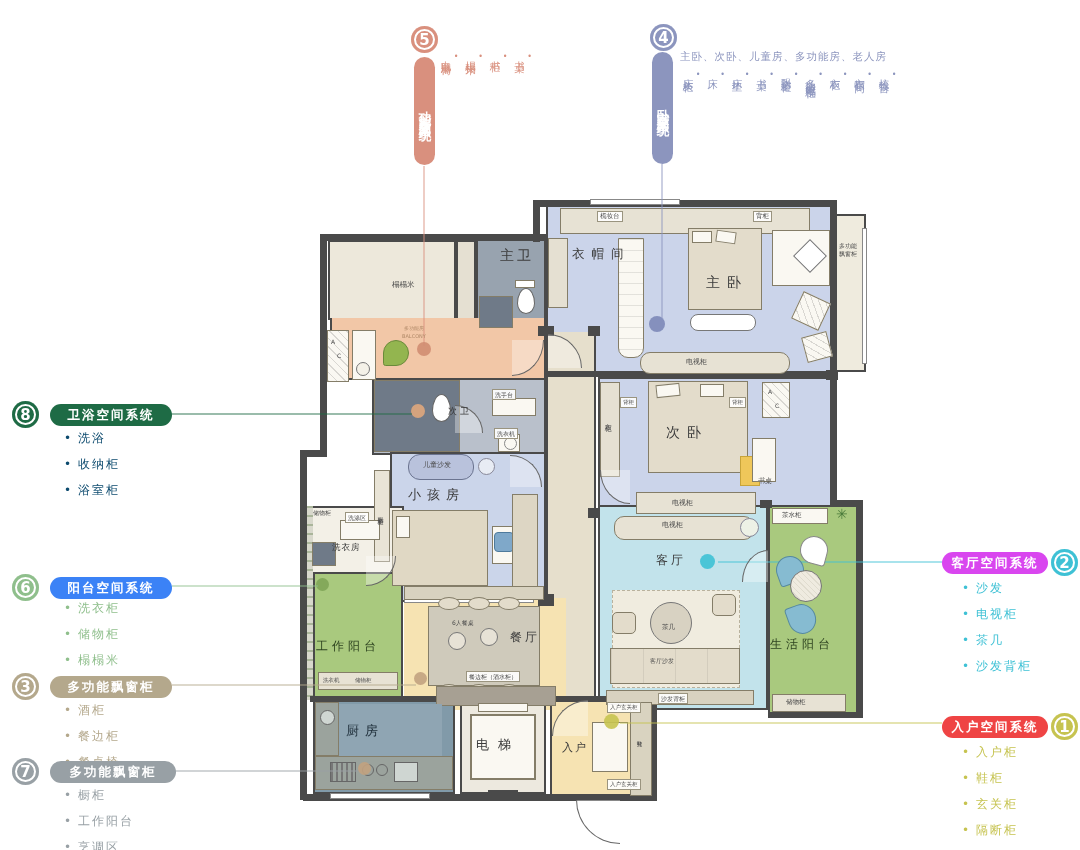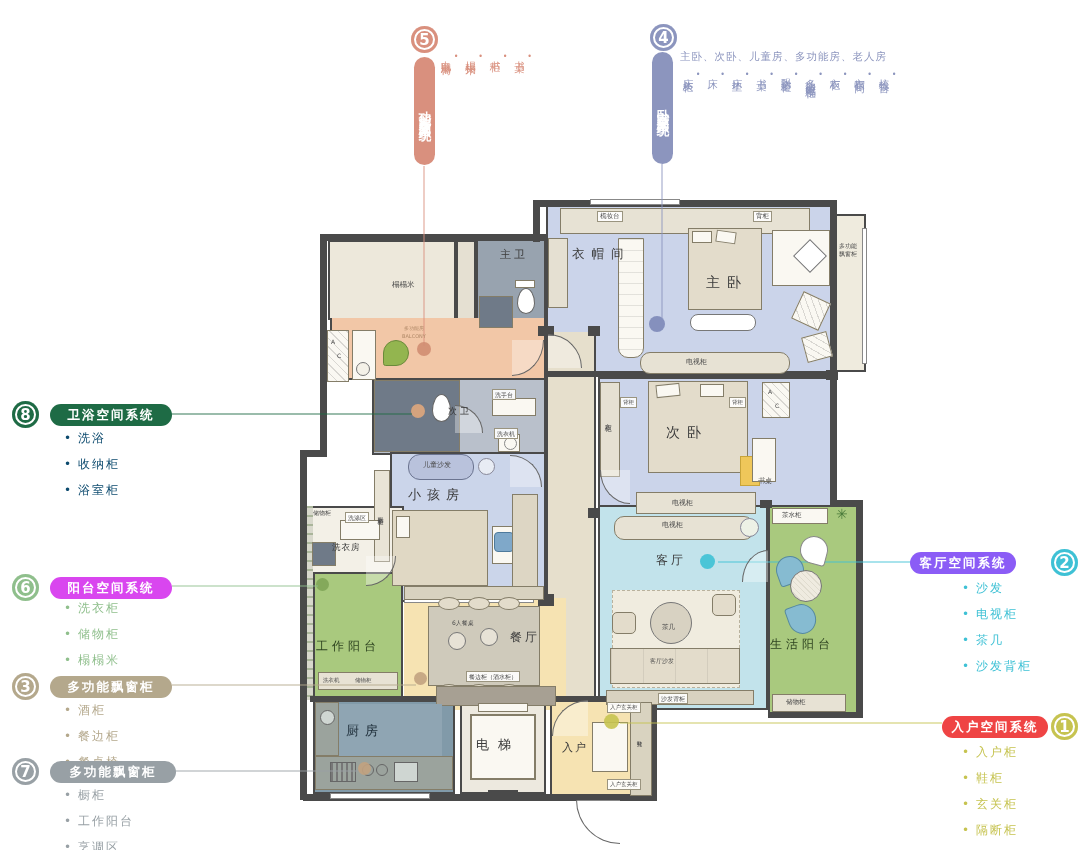--- a/index.html
+++ b/index.html
@@ -212,21 +212,21 @@
   <div class="arc" style="left:512px;top:340px;width:32px;height:36px;border-bottom:1.5px solid #666;border-right:1.5px solid #666;border-bottom-right-radius:100%;"></div>
   <div class="arc" style="left:366px;top:556px;width:30px;height:30px;border-bottom:1.5px solid #666;border-right:1.5px solid #666;border-bottom-right-radius:100%;"></div>
   <div class="arc" style="left:742px;top:550px;width:26px;height:32px;border-top:1.5px solid #666;border-left:1.5px solid #666;border-top-left-radius:100%;"></div>
   <div class="arc" style="left:552px;top:700px;width:36px;height:36px;border-top:1.5px solid #666;border-left:1.5px solid #666;border-top-left-radius:100%;"></div>
   <div class="arc" style="left:576px;top:800px;width:44px;height:44px;border-bottom:1.5px solid #666;border-left:1.5px solid #666;border-bottom-left-radius:100%;"></div>
 
   <div class="rlabel" style="left:572px;top:246px;font-size:12.5px;letter-spacing:7px;">衣帽间</div>
   <div class="rlabel" style="left:706px;top:274px;font-size:14px;letter-spacing:7px;">主卧</div>
   <div class="rlabel" style="left:666px;top:424px;font-size:14px;letter-spacing:7px;">次卧</div>
   <div class="rlabel" style="left:408px;top:486px;font-size:13px;letter-spacing:6px;">小孩房</div>
-  <div class="rlabel" style="left:500px;top:247px;font-size:11px;letter-spacing:3px;">主卫</div>
+  <div class="rlabel" style="left:500px;top:247px;font-size:14px;letter-spacing:3px;">主卫</div>
   <div class="rlabel" style="left:448px;top:405px;font-size:9px;letter-spacing:3px;">次卫</div>
   <div class="rlabel" style="left:656px;top:552px;font-size:12px;letter-spacing:3px;">客厅</div>
   <div class="rlabel" style="left:510px;top:629px;font-size:12px;letter-spacing:3px;">餐厅</div>
   <div class="rlabel" style="left:346px;top:722px;font-size:13px;letter-spacing:6px;color:#20303c;">厨房</div>
   <div class="rlabel" style="left:476px;top:736px;font-size:13px;letter-spacing:9px;">电梯</div>
   <div class="rlabel" style="left:562px;top:740px;font-size:11px;letter-spacing:2px;">入户</div>
   <div class="rlabel" style="left:316px;top:638px;font-size:12px;letter-spacing:4px;color:#2e4420;">工作阳台</div>
   <div class="rlabel" style="left:770px;top:636px;font-size:12px;letter-spacing:4px;color:#2e4420;">生活阳台</div>
   <div class="rlabel" style="left:332px;top:542px;font-size:8.5px;letter-spacing:1px;">洗衣房</div>
 <div class="chip" style="left: 597px; top: 211px;">梳妆台</div>
@@ -308,21 +308,21 @@
       <li>洗浴</li>
       <li>收纳柜</li>
       <li>浴室柜</li>
     </ul>
 </div>
 
 <div>
   <div class="num-circle" style="left:12px;top:574px;background:#8FBF8C;color:#8FBF8C;">
       <span>6</span>
     </div>
-  <div class="pill-h" style="left:50px;top:577px;width:122px;background:#d946ef;">阳台空间系统</div>
+  <div class="pill-h" style="left:50px;top:577px;width:122px;background:#3b82f6;">阳台空间系统</div>
   <div class="cline" style="left:172px;top:585px;width:146px;height:1.5px;background:#8FBF8C;"></div>
   <ul class="items" style="left: 64px; top: 600px; color: rgb(143, 191, 140);">
       <li>洗衣柜</li>
       <li>储物柜</li>
       <li>榻榻米</li>
       <li>茶水柜</li>
     </ul>
 </div>
 
 <div>
@@ -347,21 +347,21 @@
       <li>橱柜</li>
       <li>工作阳台</li>
       <li>烹调区</li>
     </ul>
 </div>
 
 <div>
   <div class="num-circle" style="left:1051px;top:549px;background:#3EC1D5;color:#3EC1D5;">
       <span>2</span>
     </div>
-  <div class="pill-h" style="left:910px;top:552px;width:106px;background:#8b5cf6;">客厅空间系统</div>
+  <div class="pill-h" style="left:942px;top:552px;width:106px;background:#d946ef;">客厅空间系统</div>
   <ul class="items" style="left: 962px; top: 580px; color: rgb(62, 193, 213);">
       <li>沙发</li>
       <li>电视柜</li>
       <li>茶几</li>
       <li>沙发背柜</li>
     </ul>
 </div>
 
 <div>
   <div class="num-circle" style="left:1051px;top:713px;background:#C6C350;color:#C6C350;">

